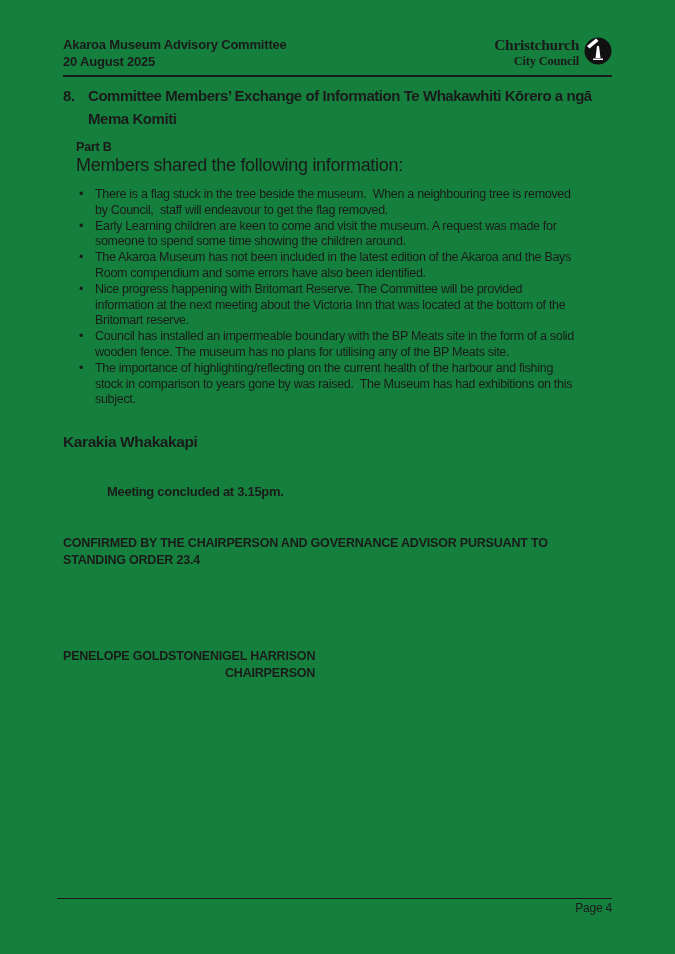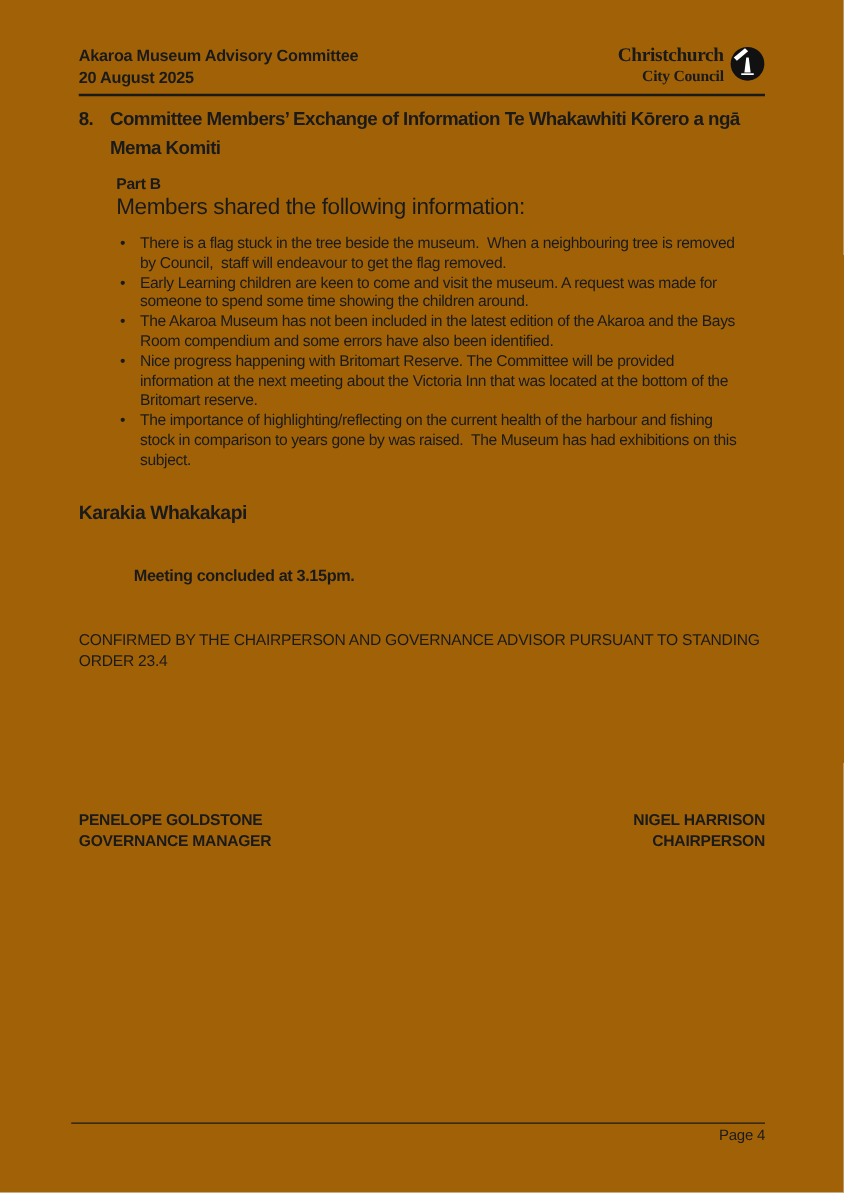--- a/index.html
+++ b/index.html
@@ -2,21 +2,21 @@
 <html><head>
 <meta charset="utf-8">
 <style>
   * { margin: 0; padding: 0; box-sizing: border-box; }
   html, body { background: #e8e8e8; }
   .page {
     position: relative;
     width: 675px;
     height: 954px;
     margin: 0 auto;
-    background: #a16207;
+    background: #15803d;
     font-family: "Liberation Sans", sans-serif;
     color: #1a1a1a;
     overflow: hidden;
   }
 
   
   .doc-header {
     position: absolute;
     top: 36px; left: 63px; right: 63px;
     display: flex;
@@ -56,21 +56,21 @@
   .section-head {
     display: flex;
     font-size: 15px;
     font-weight: bold;
     letter-spacing: -0.45px;
     line-height: 23px;
   }
   .section-num { width: 25px; flex: 0 0 25px; }
   .section-heading { flex: 1; }
 
-  .section-body { margin-left: 30px; margin-top: 9px; }
+  .section-body { margin-left: 13px; margin-top: 9px; }
   .part-label {
     font-size: 12.5px;
     font-weight: bold;
     letter-spacing: -0.2px;
     line-height: 16px;
   }
   .intro-text {
     font-size: 18px;
     letter-spacing: -0.3px;
     line-height: 16px;
@@ -105,33 +105,33 @@
   }
   .concluded-line {
     font-size: 13px;
     font-weight: bold;
     letter-spacing: -0.3px;
     margin-top: 33px;
     padding-left: 44px;
   }
   .confirmation-line {
     font-size: 12.5px;
-    font-weight: normal;
+    font-weight: bold;
     letter-spacing: -0.2px;
     line-height: 17px;
     margin-top: 36px;
     max-width: 549px;
   }
 
   
   .signatures {
     position: absolute;
     top: 648px; left: 63px; right: 63px;
     display: flex;
-    justify-content: space-between;
+    justify-content: flex-start;
     font-size: 12.5px;
     font-weight: bold;
     letter-spacing: -0.2px;
     line-height: 17px;
   }
   .sig-right { text-align: right; }
 
   
   .doc-footer {
     position: absolute;
@@ -179,36 +179,36 @@
 
     <div class="section-body">
       <div class="part-label">Part B</div>
       <div class="intro-text">Members shared the following information:</div>
 
       <ul class="bullets">
         <li>There is a flag stuck in the tree beside the museum.  When a neighbouring tree is removed by Council,  staff will endeavour to get the flag removed.</li>
         <li>Early Learning children are keen to come and visit the museum. A request was made for someone to spend some time showing the children around.</li>
         <li>The Akaroa Museum has not been included in the latest edition of the Akaroa and the Bays Room compendium and some errors have also been identified.</li>
         <li>Nice progress happening with Britomart Reserve. The Committee will be provided information at the next meeting about the Victoria Inn that was located at the bottom of the Britomart reserve.</li>
+        <li>Council has installed an impermeable boundary with the BP Meats site in the form of a solid wooden fence. The museum has no plans for utilising any of the BP Meats site.</li>
         <li>The importance of highlighting/reflecting on the current health of the harbour and fishing stock in comparison to years gone by was raised.  The Museum has had exhibitions on this subject.</li>
       </ul>
     </div>
 
     <div class="karakia-heading">Karakia Whakakapi</div>
 
     <div class="concluded-line">Meeting concluded at 3.15pm.</div>
 
     <div class="confirmation-line">CONFIRMED BY THE CHAIRPERSON AND GOVERNANCE ADVISOR PURSUANT TO STANDING ORDER 23.4</div>
 
   </div>
 
   <div class="signatures">
     <div class="sig-left">
       <div>PENELOPE GOLDSTONE</div>
-      <div>GOVERNANCE MANAGER</div>
     </div>
     <div class="sig-right">
       <div>NIGEL HARRISON</div>
       <div>CHAIRPERSON</div>
     </div>
   </div>
 
   <div class="doc-footer">
     <span>Page 4</span>
   </div>

